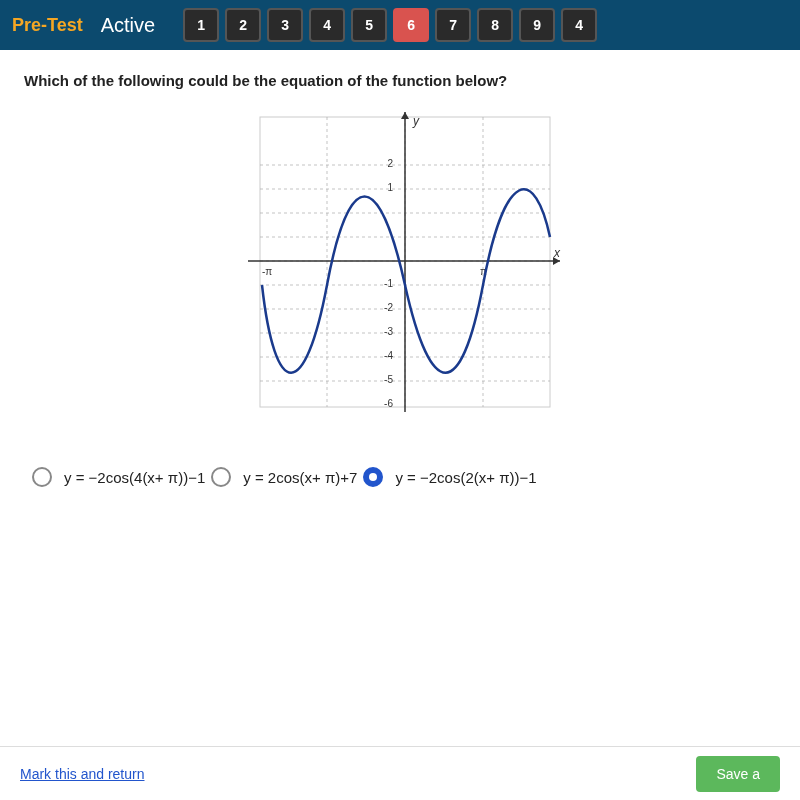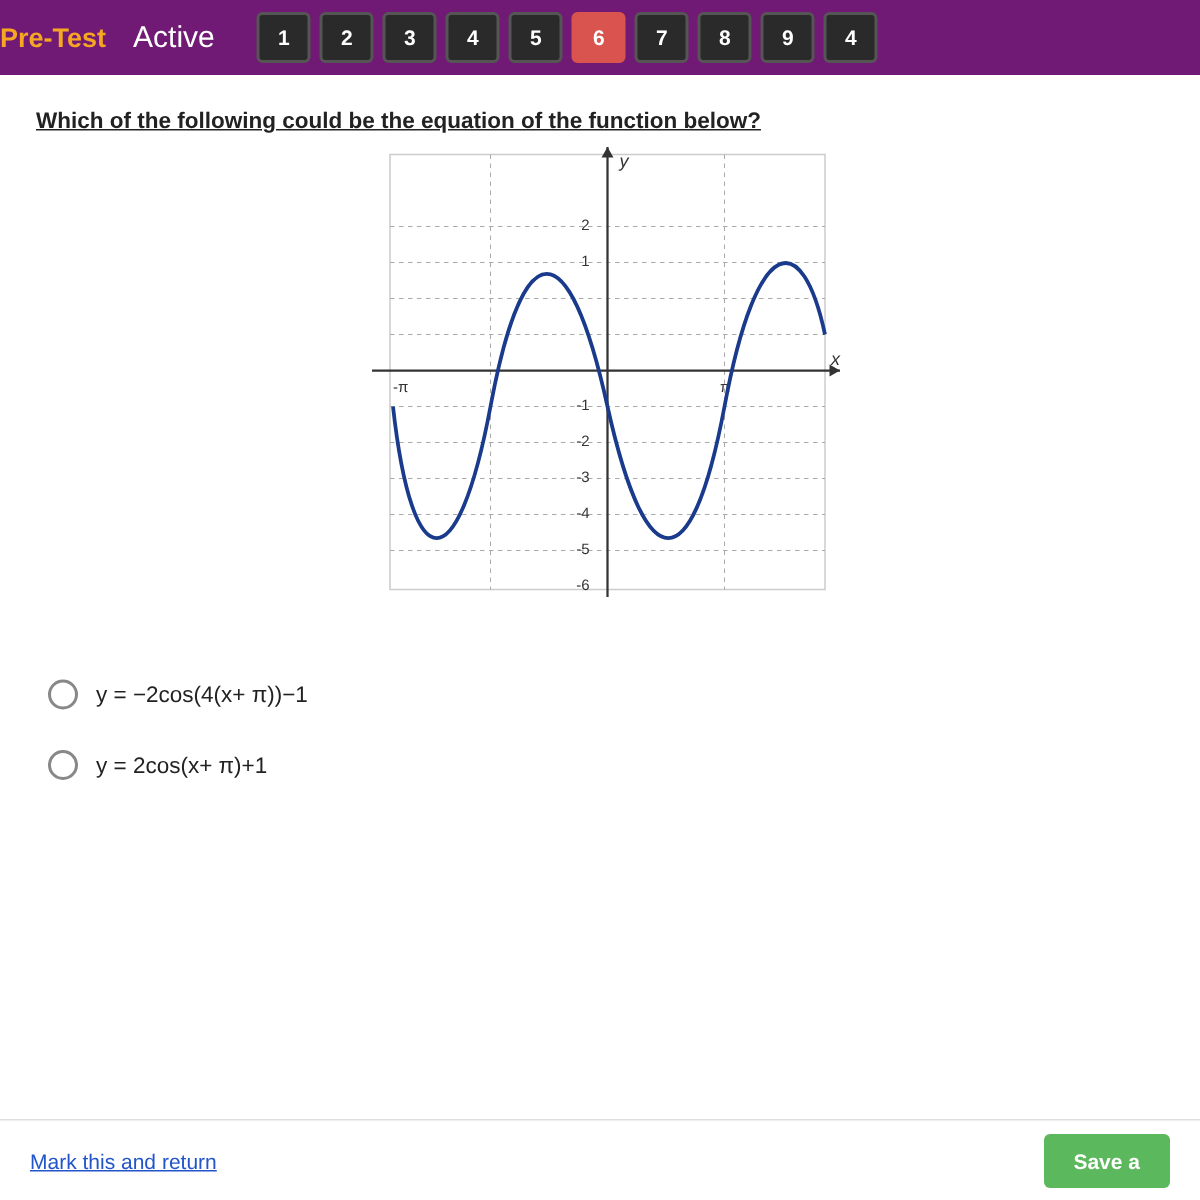--- a/index.html
+++ b/index.html
@@ -6,24 +6,24 @@
     body {
       font-family: Arial, sans-serif;
       background: #1a1a1a;
       width: 800px;
       height: 800px;
       overflow: hidden;
     }
 
     
     .header {
-      background: #701a75;
-      display: flex;
-      align-items: center;
-      padding: 8px 0;
+      background: #0c4a6e;
+      display: flex;
+      align-items: center;
+      padding: 8px 12px;
       gap: 12px;
       height: 50px;
     }
     .header-title {
       color: #f5a623;
       font-weight: bold;
       font-size: 18px;
       margin-right: 6px;
     }
     .header-status {
@@ -61,44 +61,43 @@
       margin: 0;
       padding: 20px 24px;
       height: 750px;
       position: relative;
     }
 
     .question-text {
       font-size: 15px;
       font-weight: bold;
       color: #222;
-      margin-bottom: 2px;
+      margin-bottom: 16px;
       line-height: 1.4;
-      text-decoration: underline;
     }
 
     
     .graph-container {
       width: 340px;
       height: 340px;
       margin: 0 auto 20px auto;
       position: relative;
     }
 
     .graph-svg {
       width: 100%;
       height: 100%;
     }
 
     
     .choices {
       margin-top: 8px;
       display: flex;
-      flex-direction: column;
-      gap: 27px;
+      flex-direction: row;
+      gap: 6px;
       padding-left: 8px;
     }
     .choice-item {
       display: flex;
       align-items: center;
       gap: 12px;
       cursor: pointer;
     }
     .radio-outer {
       width: 20px;
@@ -144,21 +143,21 @@
       text-decoration: underline;
       font-size: 14px;
       cursor: pointer;
     }
     .save-btn {
       background: #5cb85c;
       color: white;
       border: none;
       padding: 10px 20px;
       font-size: 14px;
-      font-weight: bold;
+      font-weight: normal;
       border-radius: 4px;
       cursor: pointer;
     }
   </style>
 </head>
 <body>
 
 <div class="header">
   <span class="header-title">Pre-Test</span>
   <span class="header-status">Active</span>
@@ -233,21 +232,27 @@
     </svg>
   </div>
 
   <div class="choices">
     <div class="choice-item">
       <div class="radio-outer"></div>
       <span class="choice-label">y = −2cos(4(x+ π))−1</span>
     </div>
     <div class="choice-item">
       <div class="radio-outer"></div>
-      <span class="choice-label">y = 2cos(x+ π)+1</span>
+      <span class="choice-label">y = 2cos(x+ π)+7</span>
+    </div>
+    <div class="choice-item">
+      <div class="radio-outer selected">
+        <div class="radio-inner"></div>
+      </div>
+      <span class="choice-label">y = −2cos(2(x+ π))−1</span>
     </div>
   </div>
 
   <div class="footer">
     <a class="mark-return-link">Mark this and return</a>
     <button class="save-btn">Save a</button>
   </div>
 </div>
 
 </body></html>

